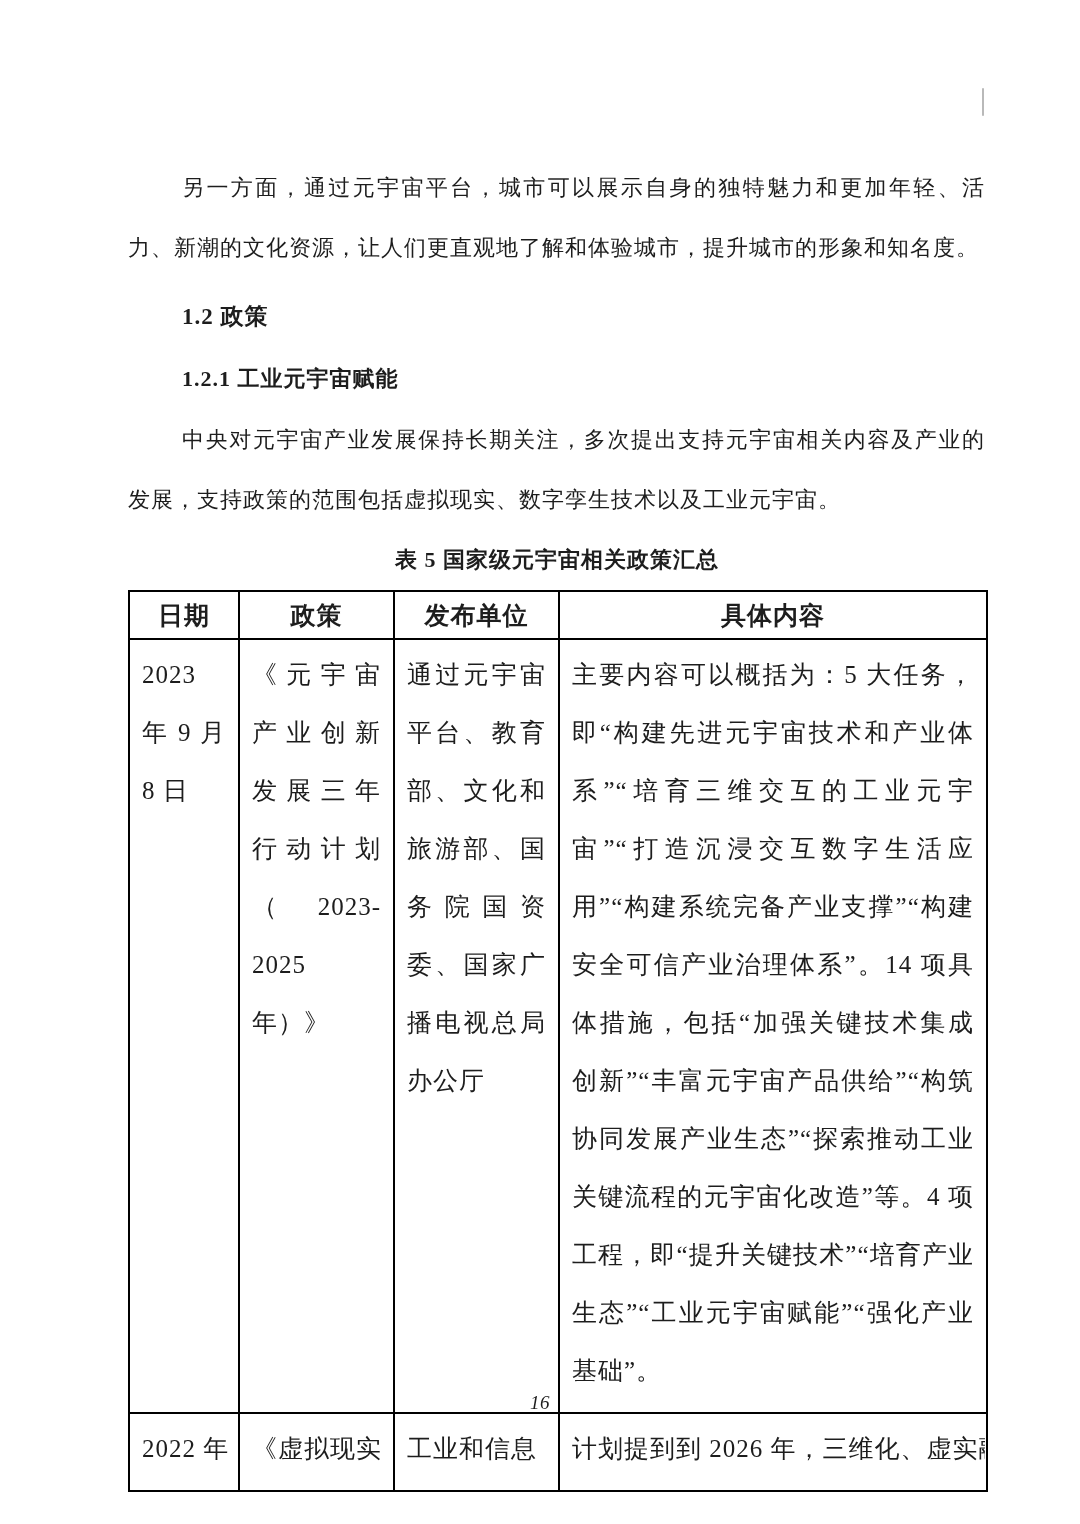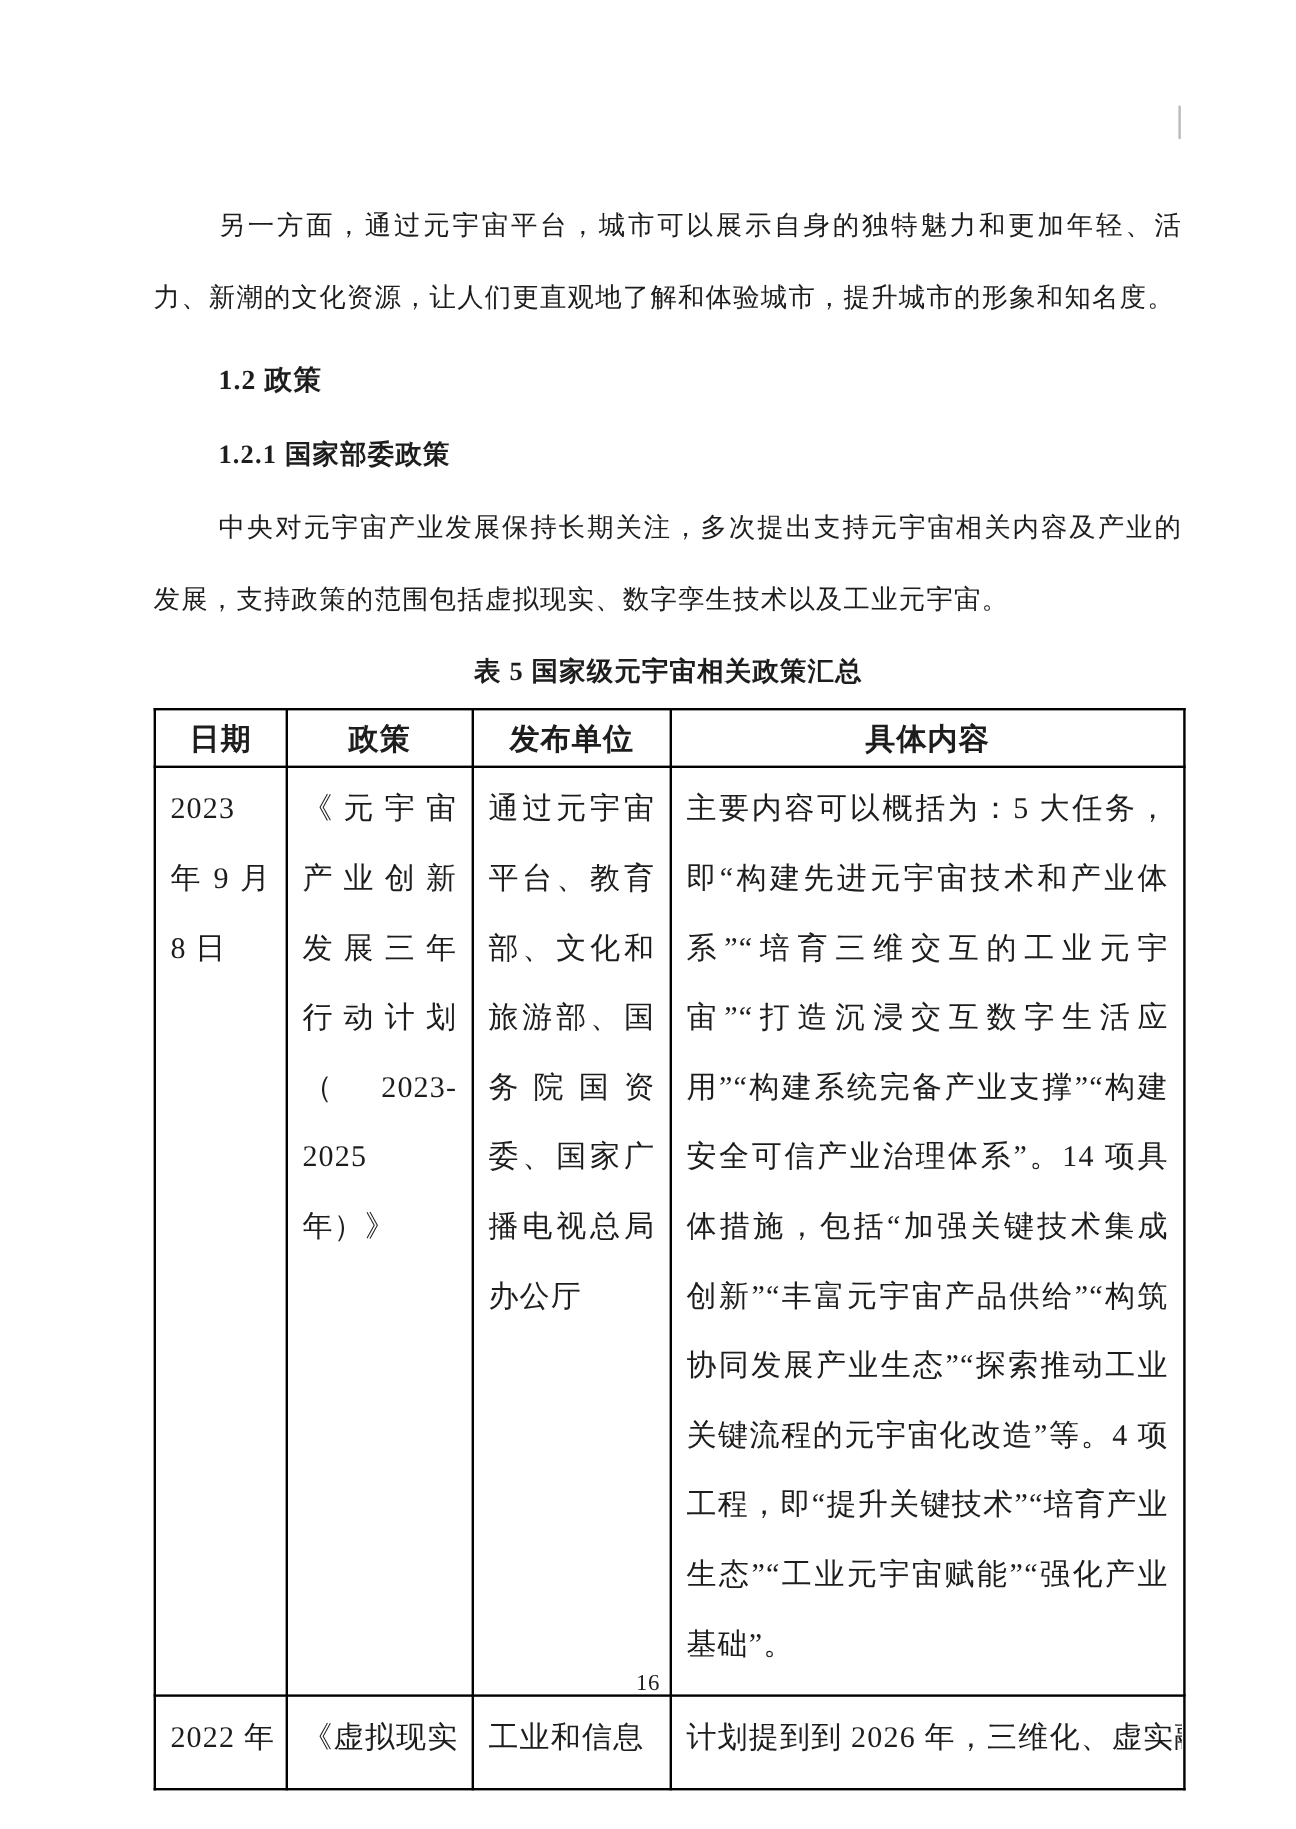--- a/index.html
+++ b/index.html
@@ -88,34 +88,35 @@
     margin-top: 28px;
   }
   .page-number {
     position: absolute;
     top: 1392px;
     left: 0;
     width: 1080px;
     text-align: center;
     font-size: 19px;
     letter-spacing: 0.5px;
+    font-style: italic;
   }
 </style>
 </head>
 <body>
 
 <div class="page">
 
   <div class="corner-mark"></div>
 
   <p class="body-text">另一方面，通过元宇宙平台，城市可以展示自身的独特魅力和更加年轻、活力、新潮的文化资源，让人们更直观地了解和体验城市，提升城市的形象和知名度。</p>
 
   <h2 class="heading-l2">1.2 政策</h2>
 
-  <h3 class="heading-l3">1.2.1 国家部委政策</h3>
+  <h3 class="heading-l3">1.2.1 工业元宇宙赋能</h3>
 
   <p class="body-text">中央对元宇宙产业发展保持长期关注，多次提出支持元宇宙相关内容及产业的发展，支持政策的范围包括虚拟现实、数字孪生技术以及工业元宇宙。</p>
 
   <p class="table-caption">表 5  国家级元宇宙相关政策汇总</p>
 
   <table class="policy">
     <colgroup>
       <col style="width:110px">
       <col style="width:155px">
       <col style="width:165px">

